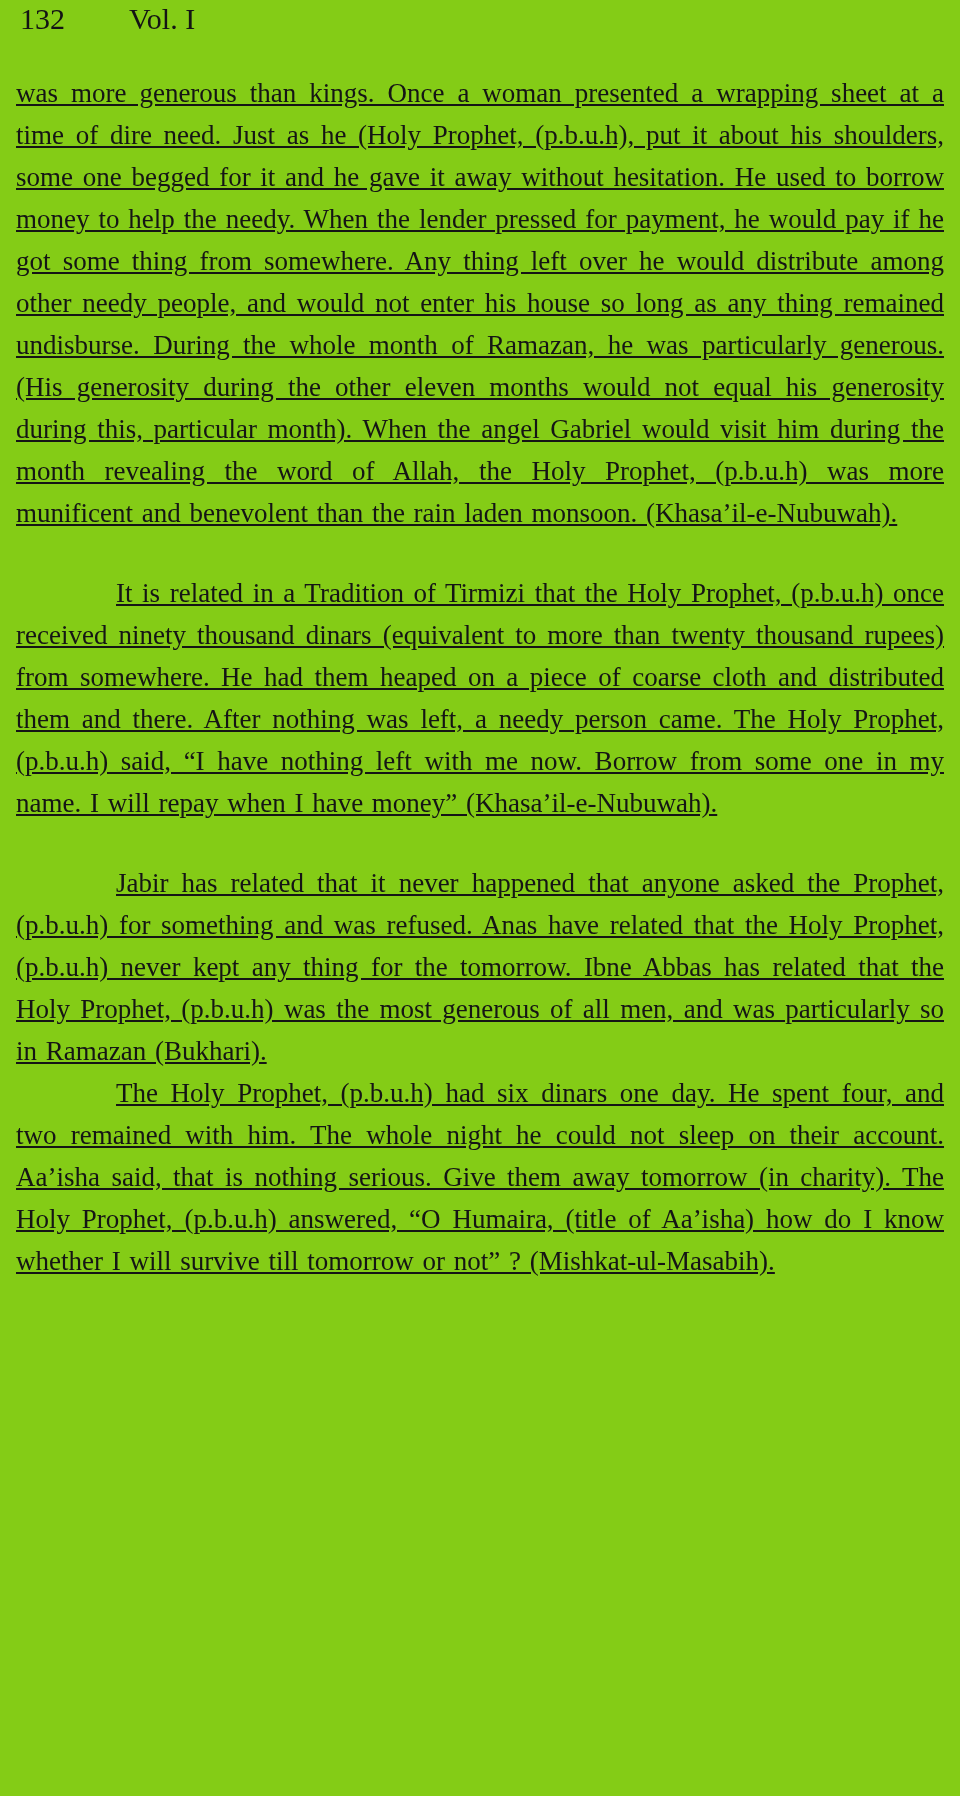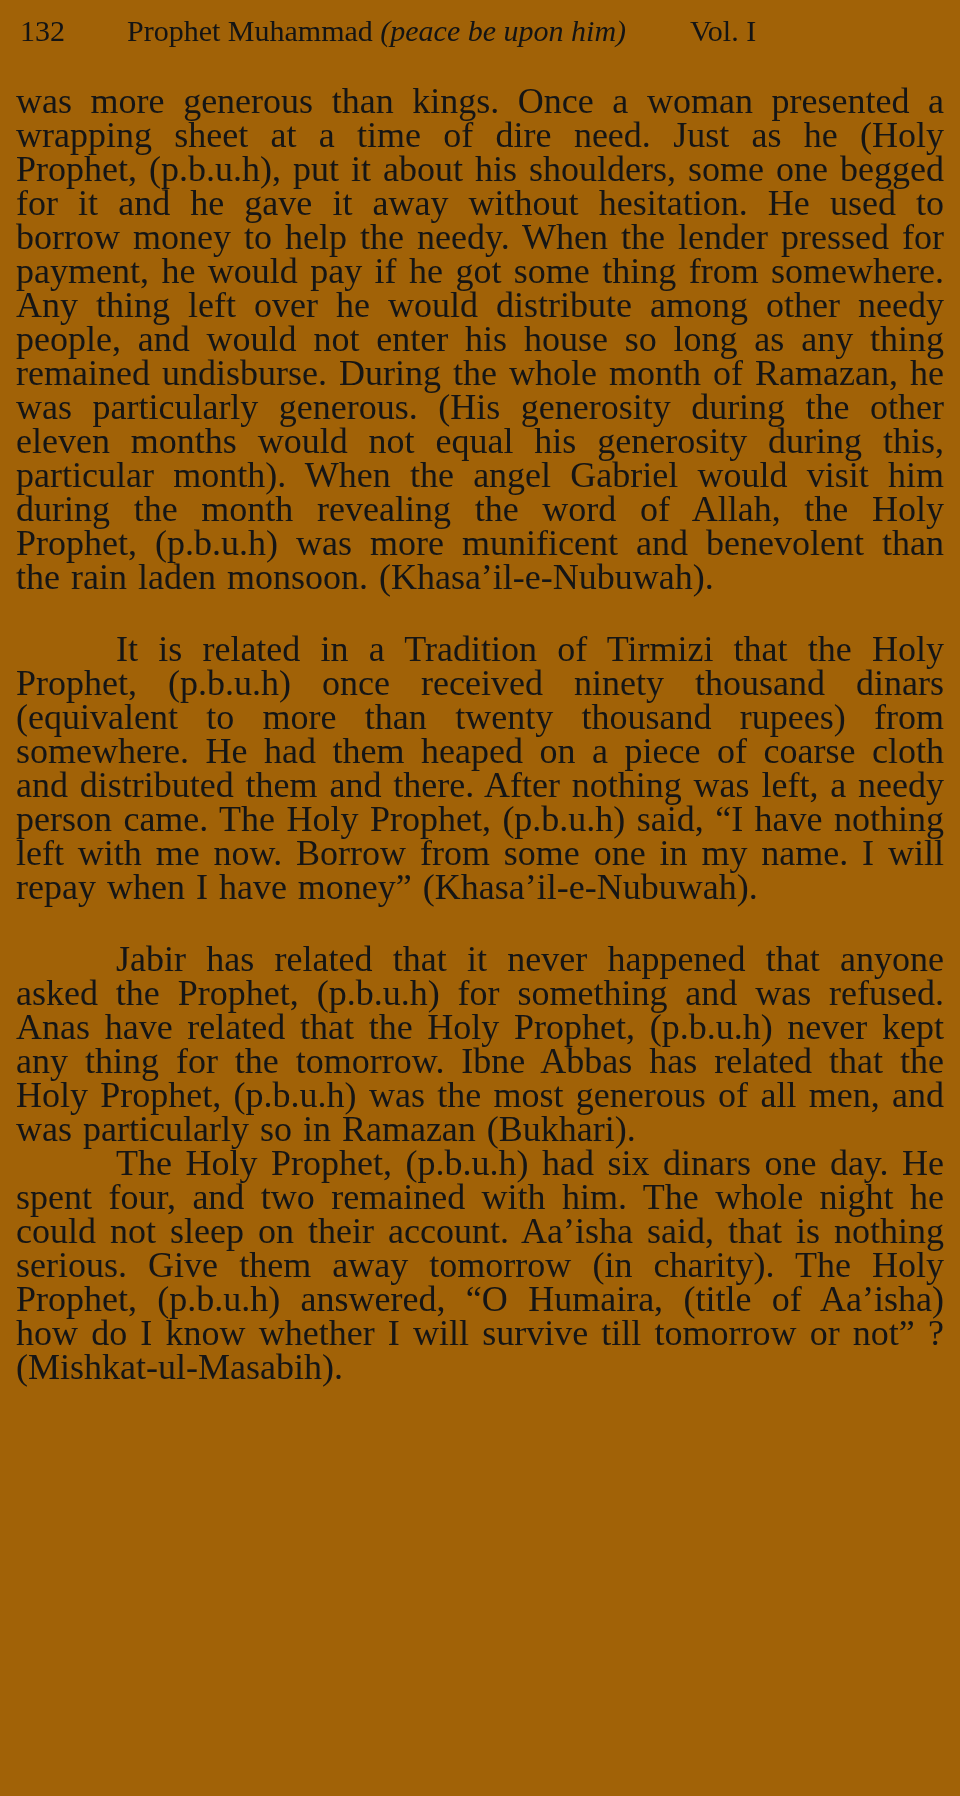--- a/index.html
+++ b/index.html
@@ -4,22 +4,22 @@
 <style>
   html, body {
     margin: 0;
     padding: 0;
     background: #ffffff;
   }
   .page {
     width: 960px;
     height: 1796px;
     box-sizing: border-box;
-    padding: 12px 16px 0 16px;
-    background: #a16207;
+    padding: 0 16px 0 16px;
+    background: #84cc16;
     color: #141414;
     font-family: "Liberation Serif", "DejaVu Serif", serif;
     overflow: hidden;
   }
   .page-header {
     display: flex;
     align-items: baseline;
     font-size: 30px;
     line-height: 38px;
     margin-bottom: 34px;
@@ -32,41 +32,41 @@
     margin-left: 62px;
   }
   .page-header .title-italic {
     font-style: italic;
   }
   .page-header .volume-label {
     margin-left: 64px;
   }
   .page-content p {
     margin: 0;
-    font-size: 36px;
-    line-height: 34px;
+    font-size: 27px;
+    line-height: 42px;
     text-align: justify;
     word-spacing: 2px;
     color: #151515;
+    text-decoration: underline;
   }
   .page-content p.indent {
     text-indent: 100px;
   }
   .page-content p.gap {
     margin-top: 38px;
   }
 </style>
 </head>
 <body>
 
 <div class="page">
 
   <div class="page-header">
     <span class="page-number">132</span>
-    <span class="book-title"><span>Prophet Muhammad </span><span class="title-italic">(peace be upon him)</span></span>
     <span class="volume-label">Vol. I</span>
   </div>
 
   <div class="page-content">
 
   <p class="">was more generous than kings. Once a woman presented a wrapping sheet at a time of dire need. Just as he (Holy Prophet, (p.b.u.h), put it about his shoulders, some one begged for it and he gave it away without hesitation. He used to borrow money to help the needy. When the lender pressed for payment, he would pay if he got some thing from somewhere. Any thing left over he would distribute among other needy people, and would not enter his house so long as any thing remained undisburse. During the whole month of Ramazan, he was particularly generous. (His generosity during the other eleven months would not equal his generosity during this, particular month). When the angel Gabriel would visit him during the month revealing the word of Allah, the Holy Prophet, (p.b.u.h) was more munificent and benevolent than the rain laden monsoon. (Khasa’il-e-Nubuwah).</p>
       <p class="indent gap">It is related in a Tradition of Tirmizi that the Holy Prophet, (p.b.u.h) once received ninety thousand dinars (equivalent to more than twenty thousand rupees) from somewhere. He had them heaped on a piece of coarse cloth and distributed them and there. After nothing was left, a needy person came. The Holy Prophet, (p.b.u.h) said, “I have nothing left with me now. Borrow from some one in my name. I will repay when I have money” (Khasa’il-e-Nubuwah).</p>
       <p class="indent gap">Jabir has related that it never happened that anyone asked the Prophet, (p.b.u.h) for something and was refused. Anas have related that the Holy Prophet, (p.b.u.h) never kept any thing for the tomorrow. Ibne Abbas has related that the Holy Prophet, (p.b.u.h) was the most generous of all men, and was particularly so in Ramazan (Bukhari).</p>
       <p class="indent">The Holy Prophet, (p.b.u.h) had six dinars one day. He spent four, and two remained with him. The whole night he could not sleep on their account. Aa’isha said, that is nothing serious. Give them away tomorrow (in charity). The Holy Prophet, (p.b.u.h) answered, “O Humaira, (title of Aa’isha) how do I know whether I will survive till tomorrow or not” ? (Mishkat-ul-Masabih).</p>
     </div>

